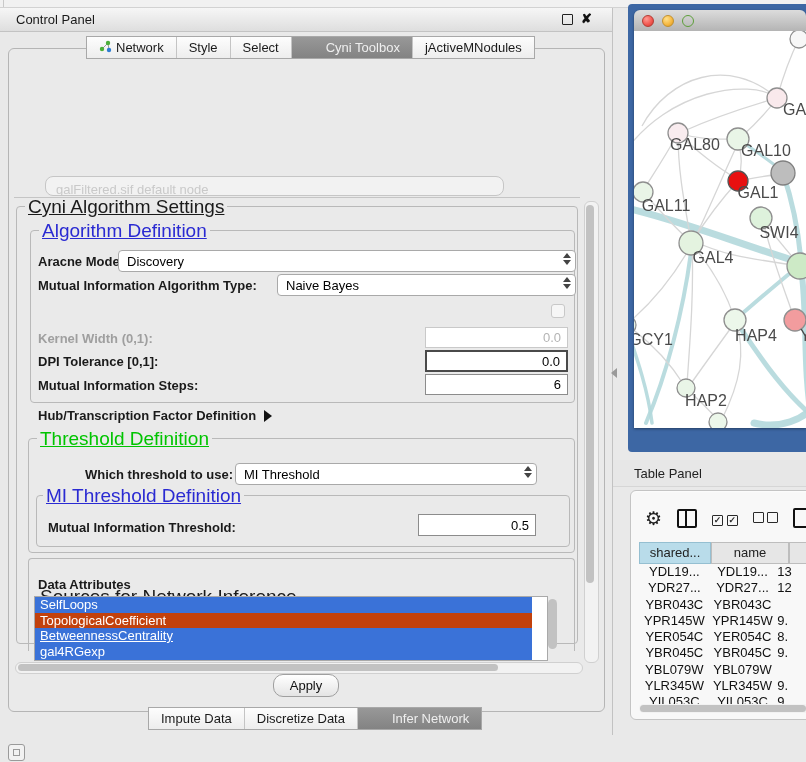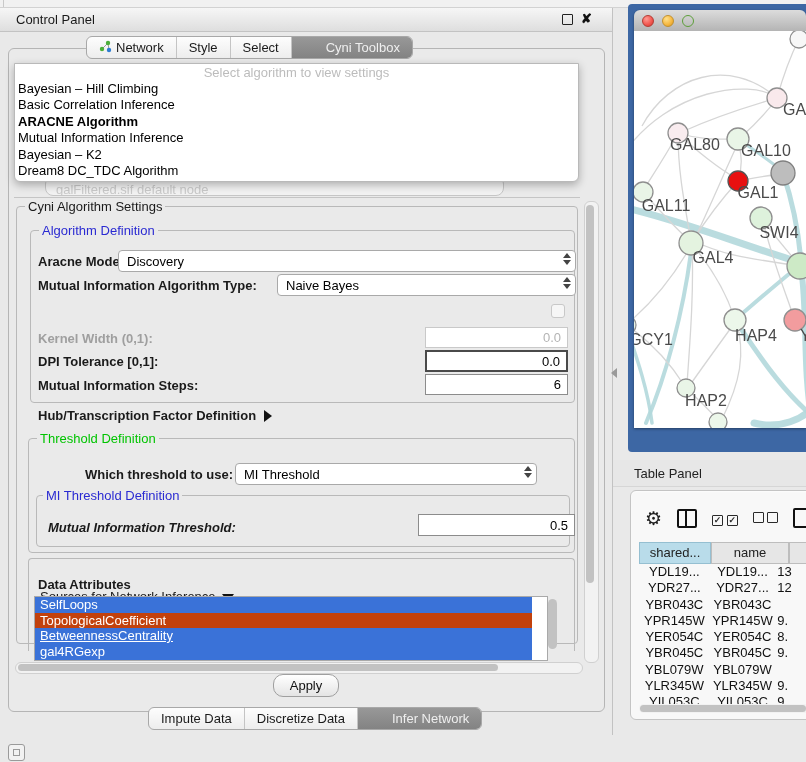--- a/index.html
+++ b/index.html
@@ -13,21 +13,21 @@
 
   
   .control-panel{left:0;top:8px;width:612px;height:727px;background:#e9e9e9;border-right:1px solid #c2c2c2;}
   .cp-titlebar{position:absolute;left:0;top:0;width:612px;height:23px;
     background:linear-gradient(#f6f6f6,#dedede);border-bottom:1px solid #c3c3c3;}
   .cp-title{position:absolute;left:16px;top:4px;font-size:13px;color:#1a1a1a;}
   .float-ico{position:absolute;left:562px;top:6px;width:9px;height:9px;border:1.5px solid #222;border-radius:1px;}
   .close-ico{position:absolute;left:581px;top:3px;font-size:13px;font-weight:bold;color:#111;}
 
   
-  .tabbar{position:absolute;display:flex;border:1px solid #a8a8a8;border-radius:6px;
+  .tabbar{position:absolute;display:flex;border:1px solid #a8a8a8;border-radius:0;
     background:linear-gradient(#fdfdfd,#ededed);overflow:hidden;height:21px;}
   .tab{display:flex;align-items:center;gap:4px;padding:0 12px;font-size:13px;color:#1a1a1a;
     border-right:1px solid #c4c4c4;white-space:nowrap;}
   .tab:last-child{border-right:none;}
   .tab.selected{background:linear-gradient(#989898,#838383);color:#efefef;padding-left:34px;}
 
   
   .content-panel{left:8px;top:40px;width:595px;height:662px;border:1px solid #b5b5b5;border-radius:6px;background:#eaeaea;}
 
   
@@ -37,21 +37,21 @@
   .popup .item{height:16.4px;line-height:16.4px;padding-left:3px;color:#000;}
   .popup .item.bold{font-weight:bold;}
 
   
   .hidden-combo{left:45px;top:168px;width:447px;height:18px;border:1px solid #c6c6c6;border-radius:8px;
     background:#f2f2f2;color:#c9c9c9;line-height:26px;padding-left:10px;overflow:hidden;z-index:5;}
   .hidden-groupline{left:14px;top:189px;width:566px;height:1px;background:#c5c5c5;z-index:4;}
 
   
   .groupbox{position:absolute;border:1px solid #b9b9b9;border-radius:4px;}
-  .group-title{position:absolute;top:-8px;background:#eaeaea;padding:0 3px;font-size:13px;line-height:15px;}
+  .group-title{position:absolute;top:-8px;background:#eaeaea;padding:0 3px;font-size:19px;line-height:15px;text-decoration:underline;}
   .lbl{position:absolute;font-size:13px;font-weight:bold;color:#1a1a1a;white-space:nowrap;}
   .lbl.disabled{color:#9f9f9f;}
   .combo{position:absolute;background:#fff;border:1px solid #a9a9a9;border-radius:4px;height:20px;
     display:flex;align-items:center;padding-left:8px;font-size:13px;color:#000;}
   .combo .spin{position:absolute;right:4px;top:2px;display:flex;flex-direction:column;align-items:center;gap:2px;}
   .tri-up{width:0;height:0;border-left:4px solid transparent;border-right:4px solid transparent;border-bottom:5px solid #444;}
   .tri-dn{width:0;height:0;border-left:4px solid transparent;border-right:4px solid transparent;border-top:5px solid #444;}
   .field{position:absolute;background:#fff;border:1px solid #8c8c8c;font-size:13px;color:#000;
     text-align:right;padding:0 6px;box-sizing:border-box;font-family:"Liberation Sans",sans-serif;}
   .field.disabled{border:1px solid #c9c9c9;color:#b4b4b4;}
@@ -138,34 +138,28 @@
       </div>
       <div class="tab">
         <span>Style</span>
       </div>
       <div class="tab">
         <span>Select</span>
       </div>
       <div class="tab selected">
         <span>Cyni Toolbox</span>
       </div>
+      <div class="tab">
+        <span>jActiveMNodules</span>
+      </div>
     </div>
 
   <div class="abs hidden-combo">galFiltered.sif default node</div>
   <div class="abs hidden-groupline"></div>
 
-  <div class="abs popup" id="algo-popup">
-    <div class="placeholder">Select algorithm to view settings</div>
-  <div class="item">Bayesian – Hill Climbing</div>
-      <div class="item">Basic Correlation Inference</div>
-      <div class="item bold">ARACNE Algorithm</div>
-      <div class="item">Mutual Information Inference</div>
-      <div class="item">Bayesian – K2</div>
-      <div class="item">Dream8 DC_TDC Algorithm</div>
-    </div>
 
   <div class="abs" style="left:14px;top:184px;width:586px;height:482px;overflow:hidden;">
 
     <div class="groupbox" style="left:2px;top:14px;width:560px;height:436px;">
       <div class="group-title" style="left:8px;color:#1a1a1a;">Cyni Algorithm Settings</div>
     </div>
 
     <div class="groupbox" style="left:16px;top:38px;width:543px;height:171px;">
       <div class="group-title" style="left:8px;color:#2a2ad2;">Algorithm Definition</div>
     </div>
@@ -204,22 +198,22 @@
     <div class="combo" style="left:221px;top:271px;width:292px;">
       <span>MI Threshold</span>
       <span class="spin">
           <i class="tri-up"></i>
           <i class="tri-dn"></i>
         </span>
     </div>
     <div class="groupbox" style="left:22px;top:303px;width:532px;height:50px;">
       <div class="group-title" style="left:6px;color:#2a2ad2;background:#eaeaea;">MI Threshold Definition</div>
     </div>
-    <div class="lbl" style="left:34px;top:328px;font-style:italic;">Mutual Information Threshold:</div>
-    <input class="field" style="left: 404px; top: 322px; width: 157px; height: 22px;" value="0.5">
+    <div class="lbl" style="left:34px;top:328px;">Mutual Information Threshold:</div>
+    <input class="field" style="left: 404px; top: 322px; width: 118px; height: 22px;" value="0.5">
 
     <div class="groupbox" style="left:14px;top:366px;width:545px;height:92px;border-bottom:none;border-radius:4px 4px 0 0;">
       <div class="group-title" style="left:8px;color:#1a1a1a;margin-top:38px;">
         <span>Sources for Network Inference</span><span class="tri-down"></span>
       </div>
     </div>
     <div class="lbl" style="left:24px;top:385px;">Data Attributes</div>
 
     <div class="abs attr-list" style="left:20px;top:404px;" id="attr-list">
         <div class="attr-item" style="background: rgb(58, 114, 216);">SelfLoops</div>

